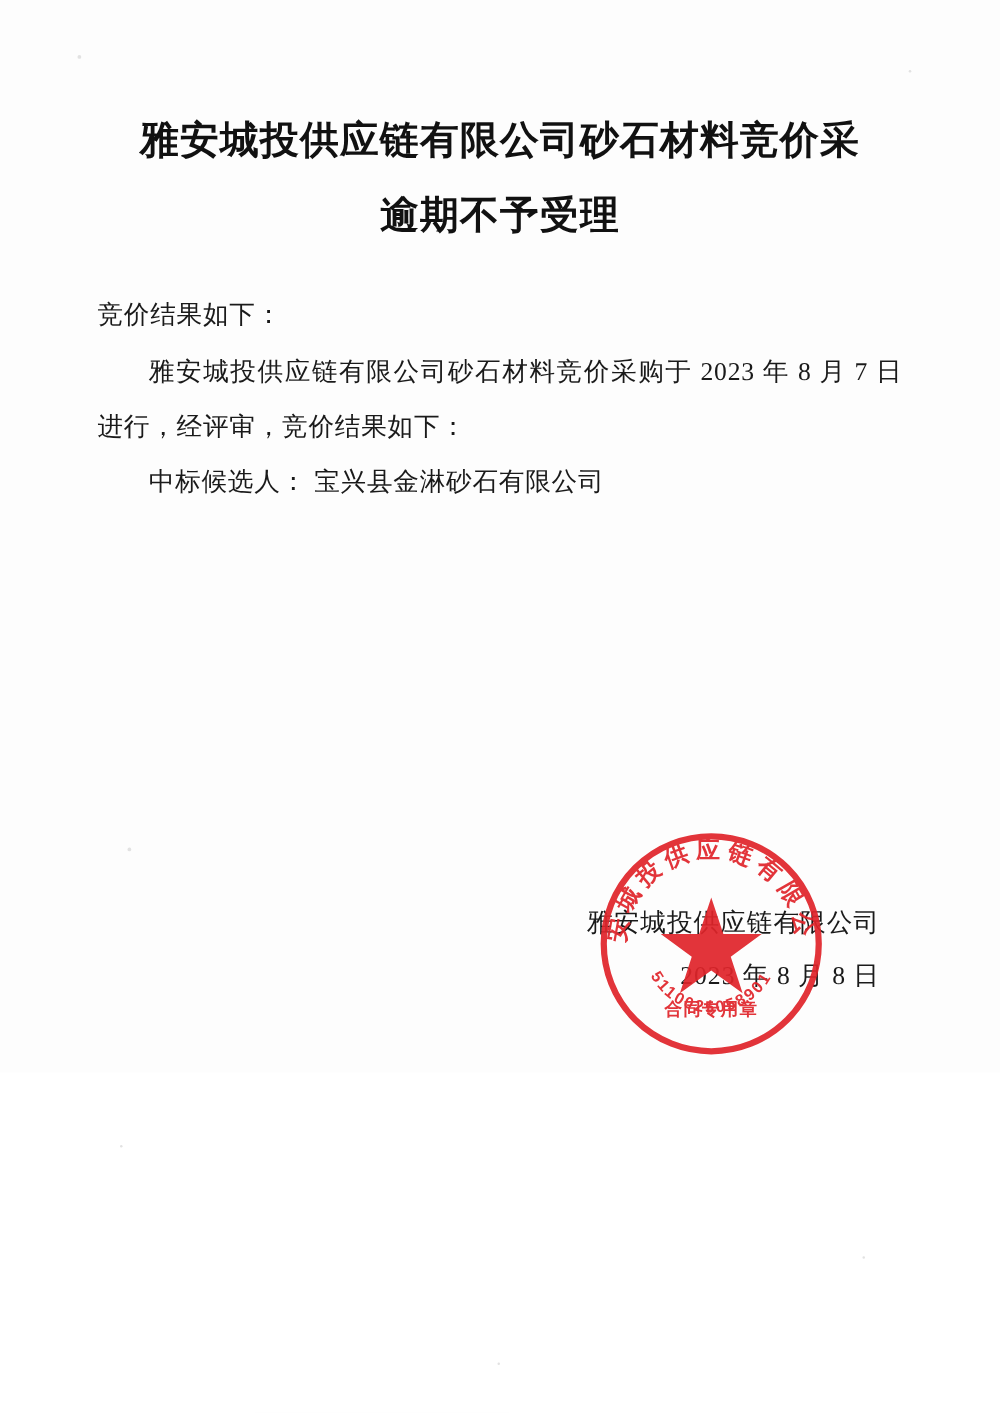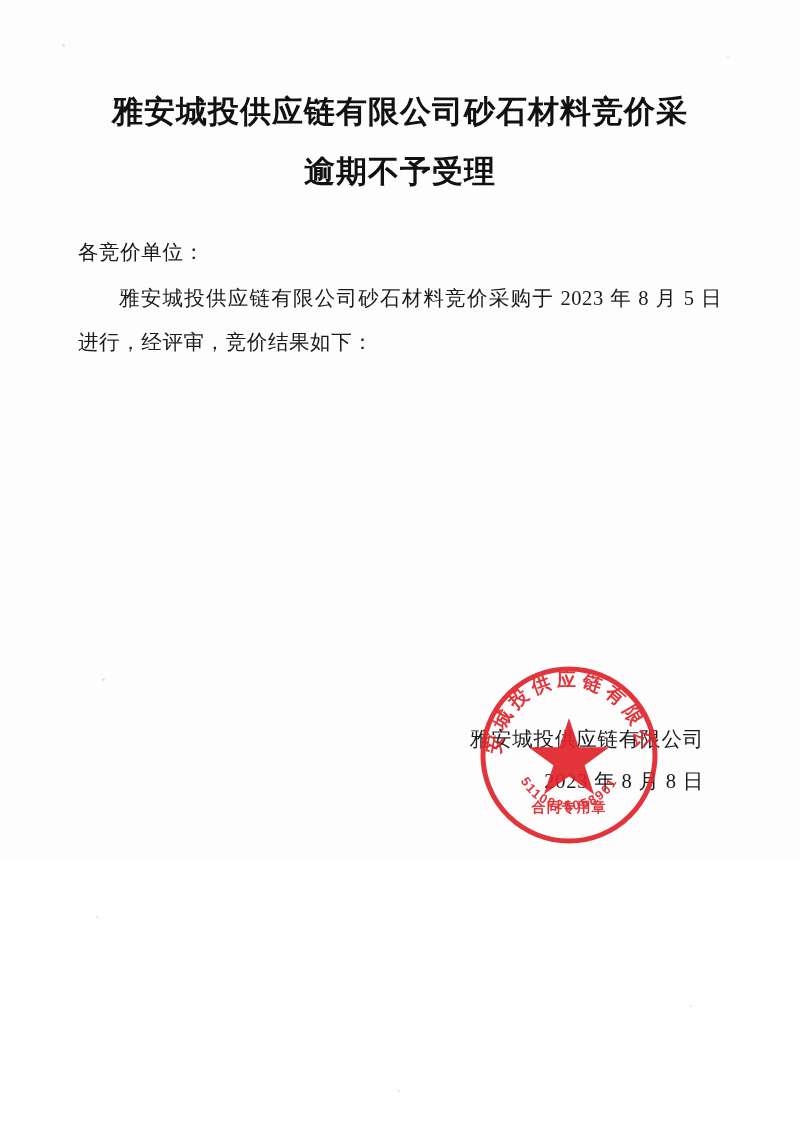--- a/index.html
+++ b/index.html
@@ -106,22 +106,23 @@
   <div class="speckle" style="left:96px;  top:916px; width:2px; height:2px;"></div>
   <div class="speckle" style="left:690px; top:1005px;width:2px; height:2px;"></div>
   <div class="speckle" style="left:398px; top:1090px;width:2px; height:2px;"></div>
 
   <h1 class="doc-title">
     <span>雅安城投供应链有限公司砂石材料竞价采</span>
     <span class="line2">逾期不予受理</span>
   </h1>
 
   <div class="body-block">
-    <p class="para">各竞价单位：</p>
-    <p class="para indent gap">雅安城投供应链有限公司砂石材料竞价采购于 2023 年 8 月 5 日进行，经评审，竞价结果如下：</p>
+    <p class="para">竞价结果如下：</p>
+    <p class="para indent gap">雅安城投供应链有限公司砂石材料竞价采购于 2023 年 8 月 7 日进行，经评审，竞价结果如下：</p>
+    <p class="para indent">中标候选人： 宝兴县金淋砂石有限公司</p>
   </div>
 
   <div class="signature">
     <span class="sig-line">雅安城投供应链有限公司</span>
     <span class="sig-line">2023 年 8 月 8 日</span>
   </div>
 
   <div class="seal">
     <svg width="190" height="190" viewBox="0 0 190 190" xmlns="http://www.w3.org/2000/svg">
       <defs>

